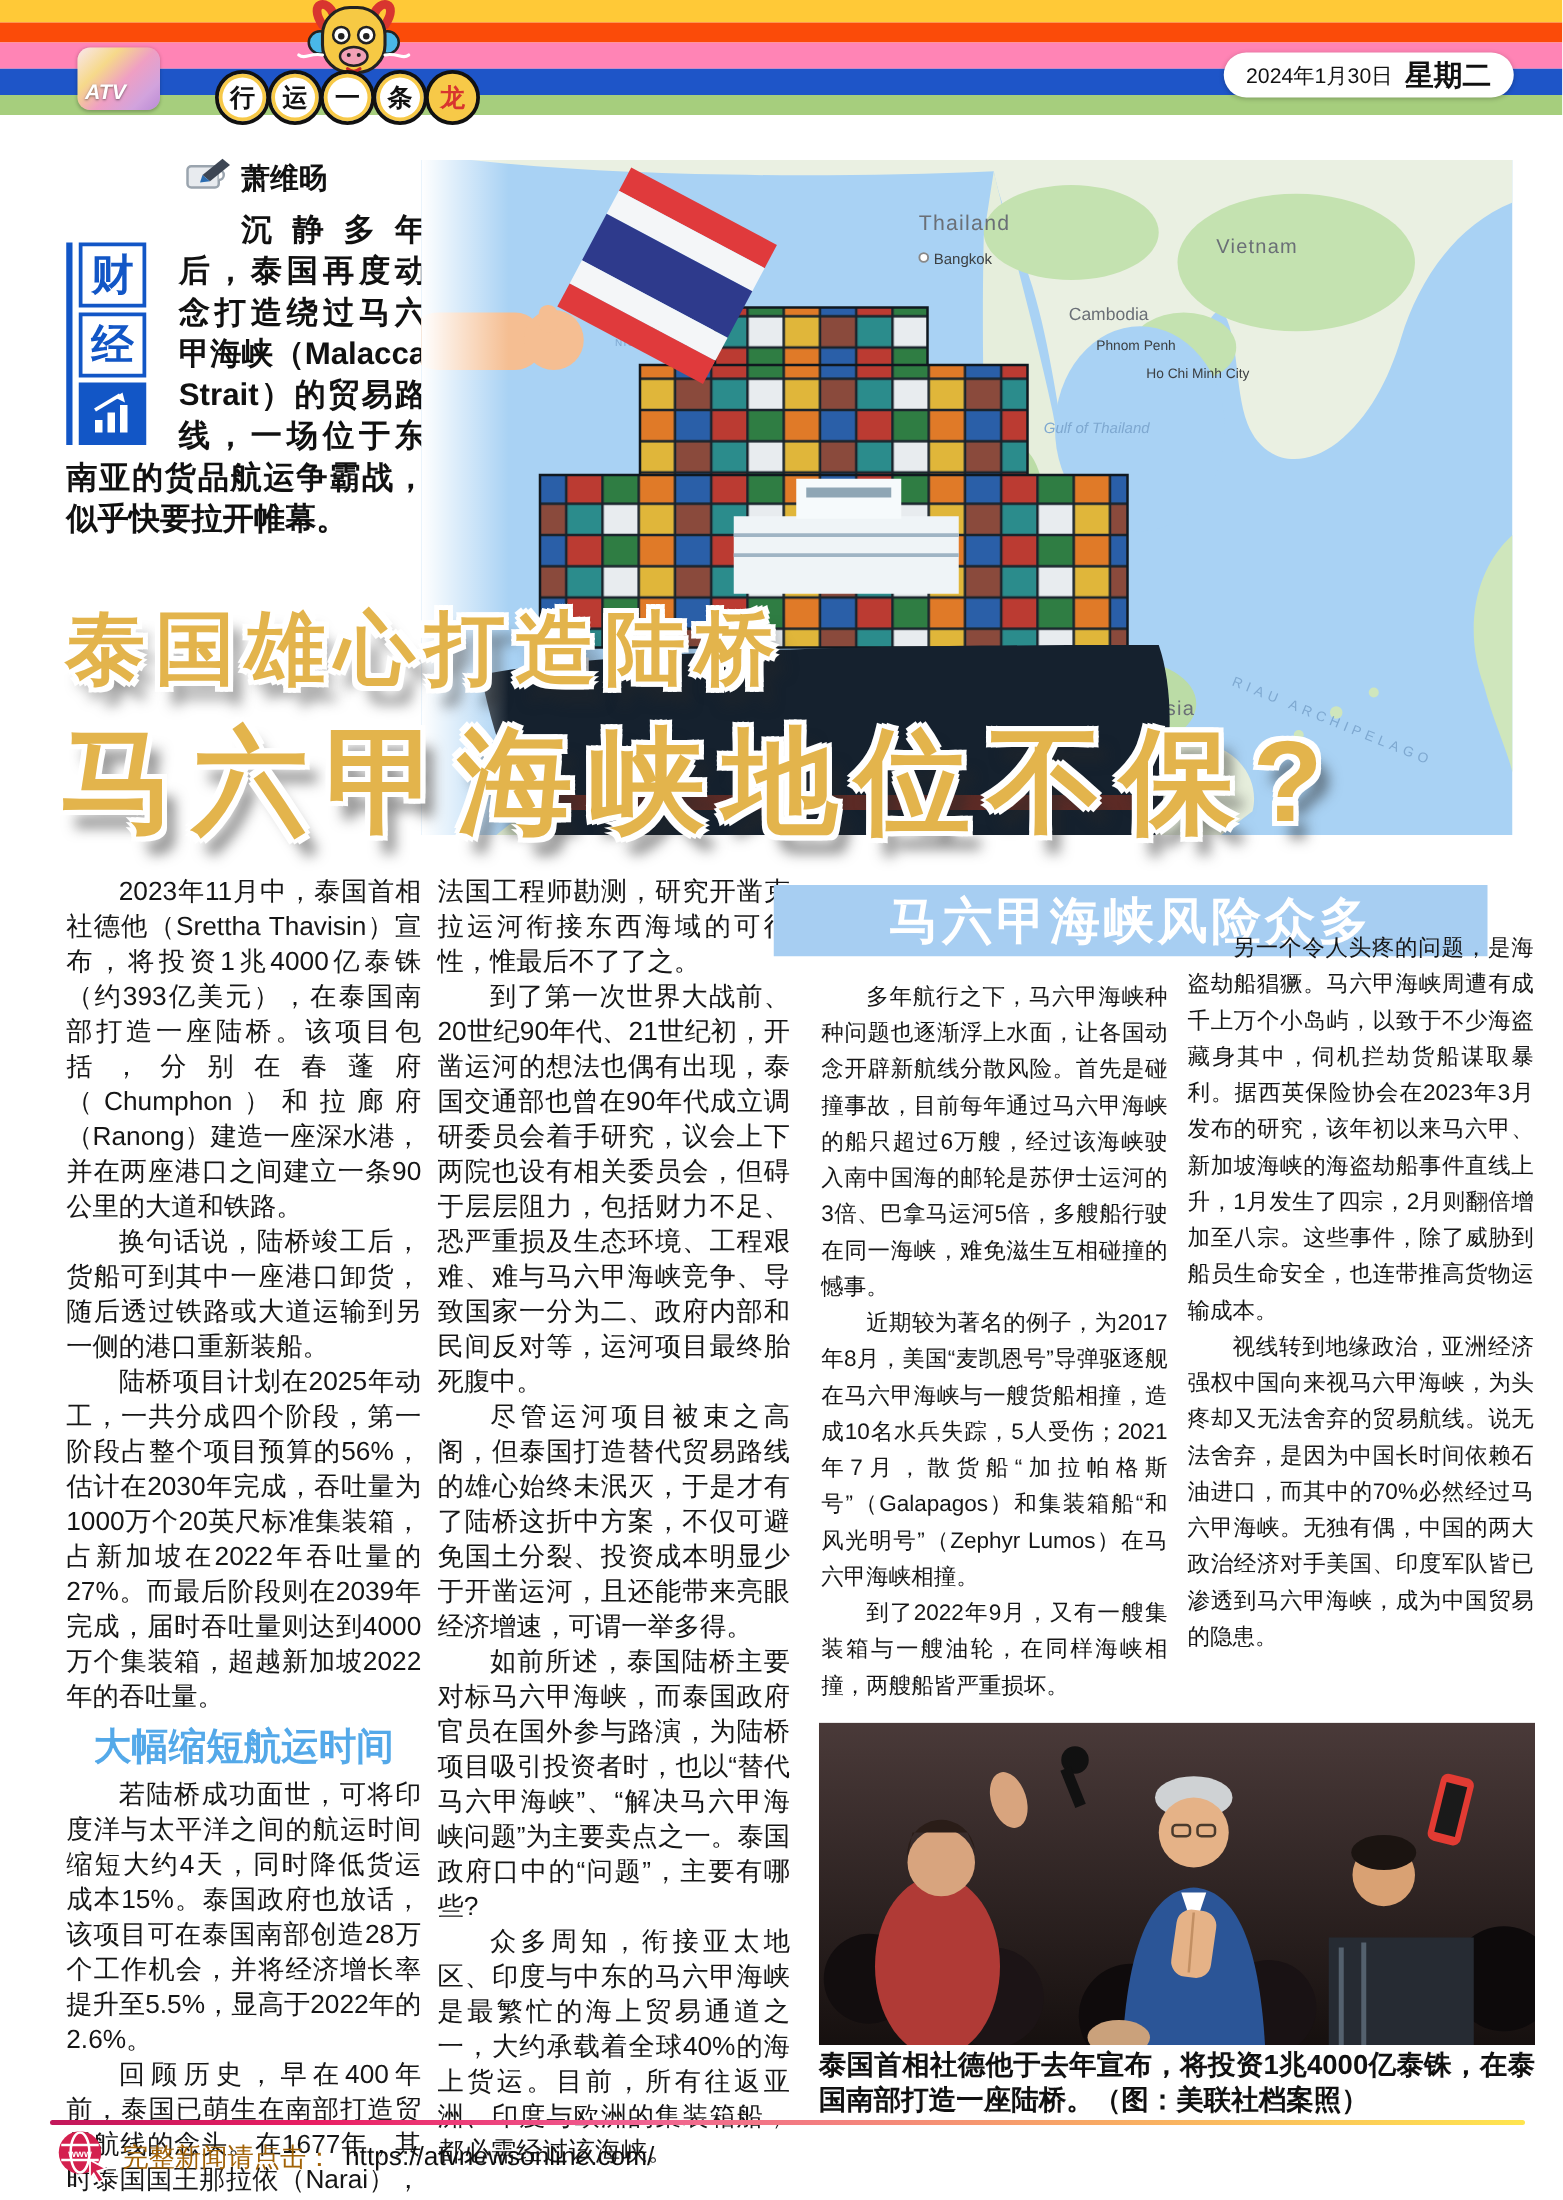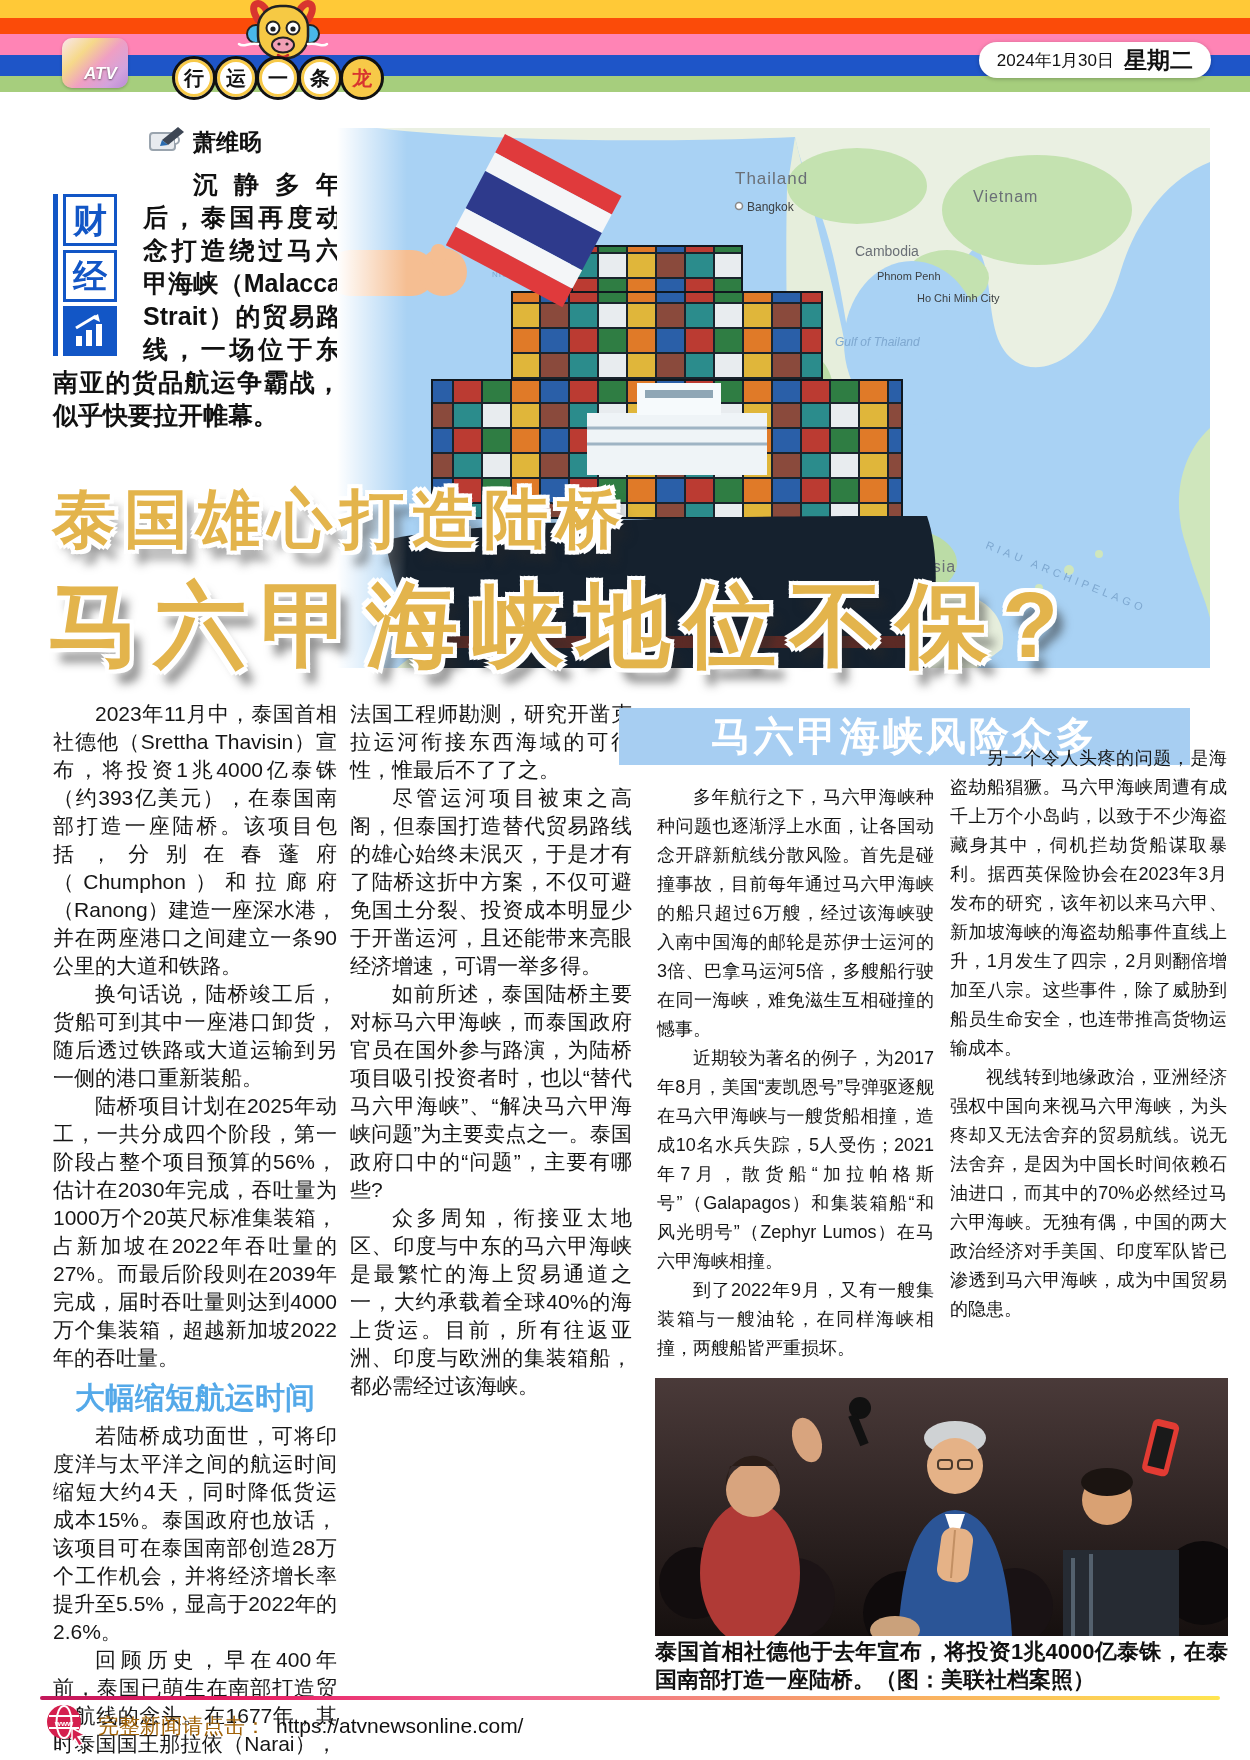--- a/index.html
+++ b/index.html
@@ -9,21 +9,21 @@
   .stripe{position:absolute;left:0;width:1250px;}
   .s1{top:0;height:18px;background:#FFC937;}
   .s2{top:18px;height:16px;background:#FB4B09;}
   .s3{top:34px;height:21px;background:#FF84B5;}
   .s4{top:55px;height:21px;background:#1E55C8;}
   .s5{top:76px;height:16px;background:#A6CE7D;}
   
   .atv{position:absolute;left:62px;top:38px;width:66px;height:50px;border-radius:10px;
        background:linear-gradient(135deg,#f9e7ef 0%,#f6d98a 30%,#ef9fc3 55%,#d2a3dd 80%,#b98bd6 100%);
        box-shadow:0 1px 3px rgba(0,0,0,.25);display:flex;align-items:flex-end;}
-  .atv span{color:#fff;font-weight:bold;font-style:italic;font-size:17px;padding:0 0 4px 22px;
+  .atv span{color:#fff;font-weight:bold;font-style:italic;font-size:17px;padding:0 0 4px 6px;
        text-shadow:0 1px 2px rgba(0,0,0,.5);}
   
   .mascot{position:absolute;left:170px;top:0;width:230px;height:100px;}
   .badges{position:absolute;left:2px;top:56px;display:flex;}
   .badge{width:38px;height:38px;border-radius:50%;background:#fff;border:3px solid #111;
          box-shadow:inset 0 0 0 3px #F7C948;display:flex;align-items:center;justify-content:center;
          font-size:20px;font-weight:bold;color:#111;margin-right:-2px;}
   .badge.red{background:#F7C948;color:#D8352F;}
   .dragon{position:absolute;left:58px;top:-2px;}
   
@@ -262,20 +262,21 @@
     <p>2023年11月中，泰国首相社德他（Srettha Thavisin）宣布，将投资1兆4000亿泰铢（约393亿美元），在泰国南部打造一座陆桥。该项目包括，分别在春蓬府（Chumphon）和拉廊府（Ranong）建造一座深水港，并在两座港口之间建立一条90公里的大道和铁路。</p>
     <p>换句话说，陆桥竣工后，货船可到其中一座港口卸货，随后透过铁路或大道运输到另一侧的港口重新装船。</p>
     <p>陆桥项目计划在2025年动工，一共分成四个阶段，第一阶段占整个项目预算的56%，估计在2030年完成，吞吐量为1000万个20英尺标准集装箱，占新加坡在2022年吞吐量的27%。而最后阶段则在2039年完成，届时吞吐量则达到4000万个集装箱，超越新加坡2022年的吞吐量。</p>
     <h3 class="subhead">大幅缩短航运时间</h3>
     <p>若陆桥成功面世，可将印度洋与太平洋之间的航运时间缩短大约4天，同时降低货运成本15%。泰国政府也放话，该项目可在泰国南部创造28万个工作机会，并将经济增长率提升至5.5%，显高于2022年的2.6%。</p>
     <p>回顾历史，早在400年前，泰国已萌生在南部打造贸易航线的念头。在1677年，其时泰国国王那拉依（Narai），曾邀请</p>
   </div>
 
   <div class="col c2 b1">
     <p class="cont">法国工程师勘测，研究开凿克拉运河衔接东西海域的可行性，惟最后不了了之。</p>
+    <p>到了第一次世界大战前、20世纪90年代、21世纪初，开凿运河的想法也偶有出现，泰国交通部也曾在90年代成立调研委员会着手研究，议会上下两院也设有相关委员会，但碍于层层阻力，包括财力不足、恐严重损及生态环境、工程艰难、难与马六甲海峡竞争、导致国家一分为二、政府内部和民间反对等，运河项目最终胎死腹中。</p>
     <p>尽管运河项目被束之高阁，但泰国打造替代贸易路线的雄心始终未泯灭，于是才有了陆桥这折中方案，不仅可避免国土分裂、投资成本明显少于开凿运河，且还能带来亮眼经济增速，可谓一举多得。</p>
     <p>如前所述，泰国陆桥主要对标马六甲海峡，而泰国政府官员在国外参与路演，为陆桥项目吸引投资者时，也以“替代马六甲海峡”、“解决马六甲海峡问题”为主要卖点之一。泰国政府口中的“问题”，主要有哪些?</p>
     <p>众多周知，衔接亚太地区、印度与中东的马六甲海峡是最繁忙的海上贸易通道之一，大约承载着全球40%的海上货运。目前，所有往返亚洲、印度与欧洲的集装箱船，都必需经过该海峡。</p>
   </div>
 
   <div class="band">
     <span>马六甲海峡风险众多</span>
   </div>
 
   <div class="col c3 b2">

